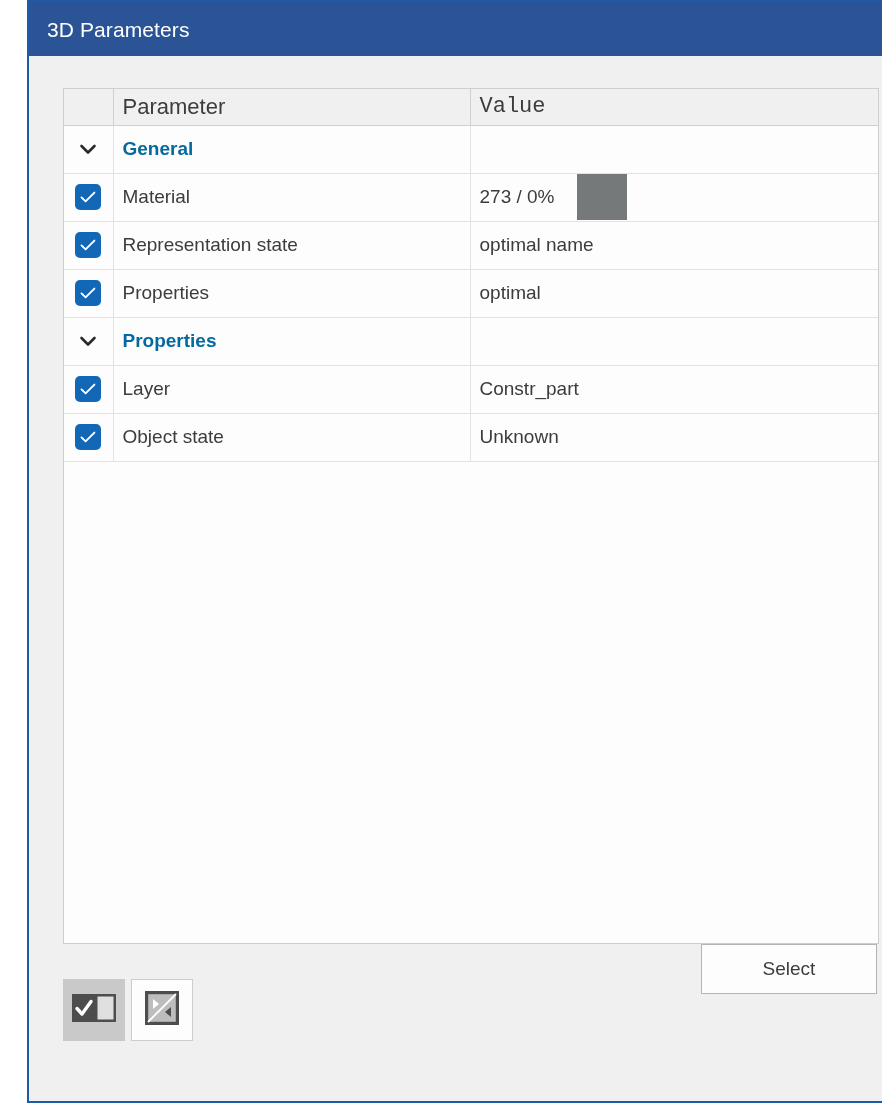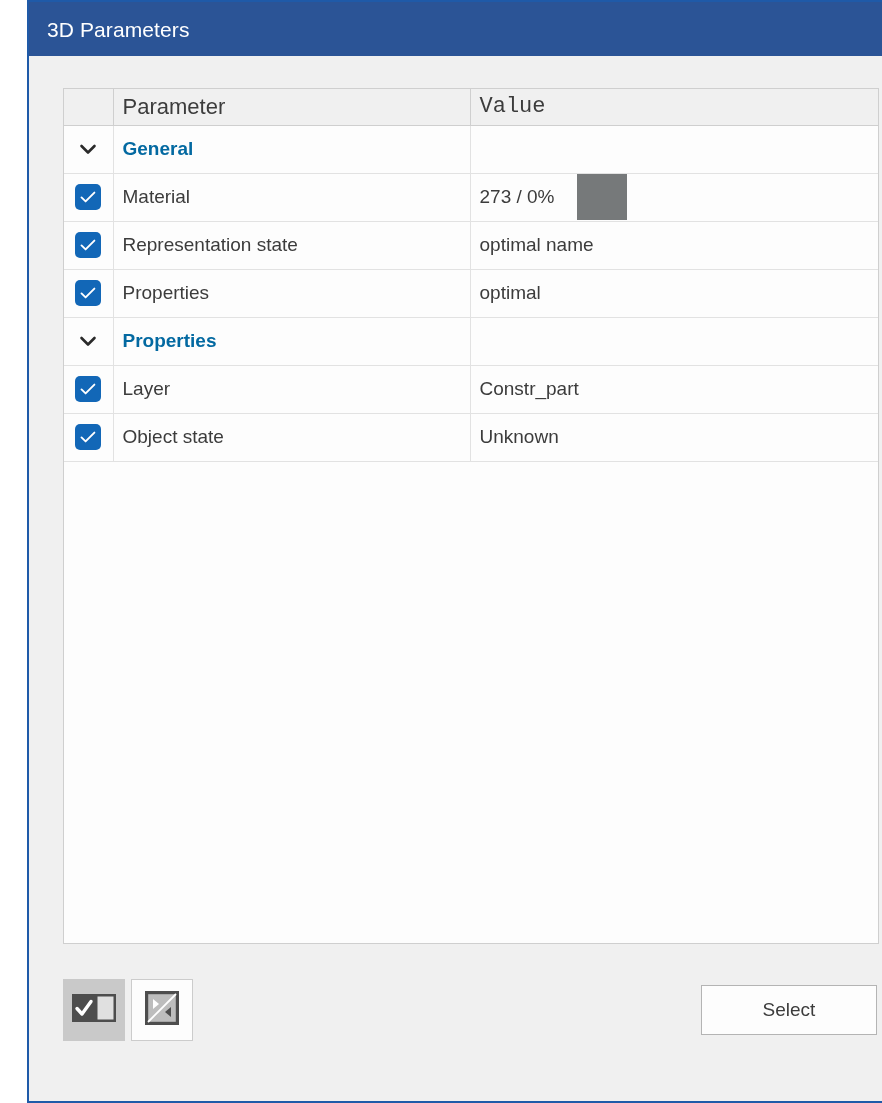--- a/index.html
+++ b/index.html
@@ -148,21 +148,20 @@
     margin-left: 22px;
     background: #76797a;
     flex: 0 0 auto;
   }
 
   
   .footer {
     flex: 0 0 auto;
     height: 132px;
     display: flex;
-    align-items: center;
     padding-right: 4px;
     box-sizing: border-box;
   }
   .tool-group {
     display: flex;
     gap: 6px;
     align-items: center;
   }
   .tool-btn {
     width: 62px;

